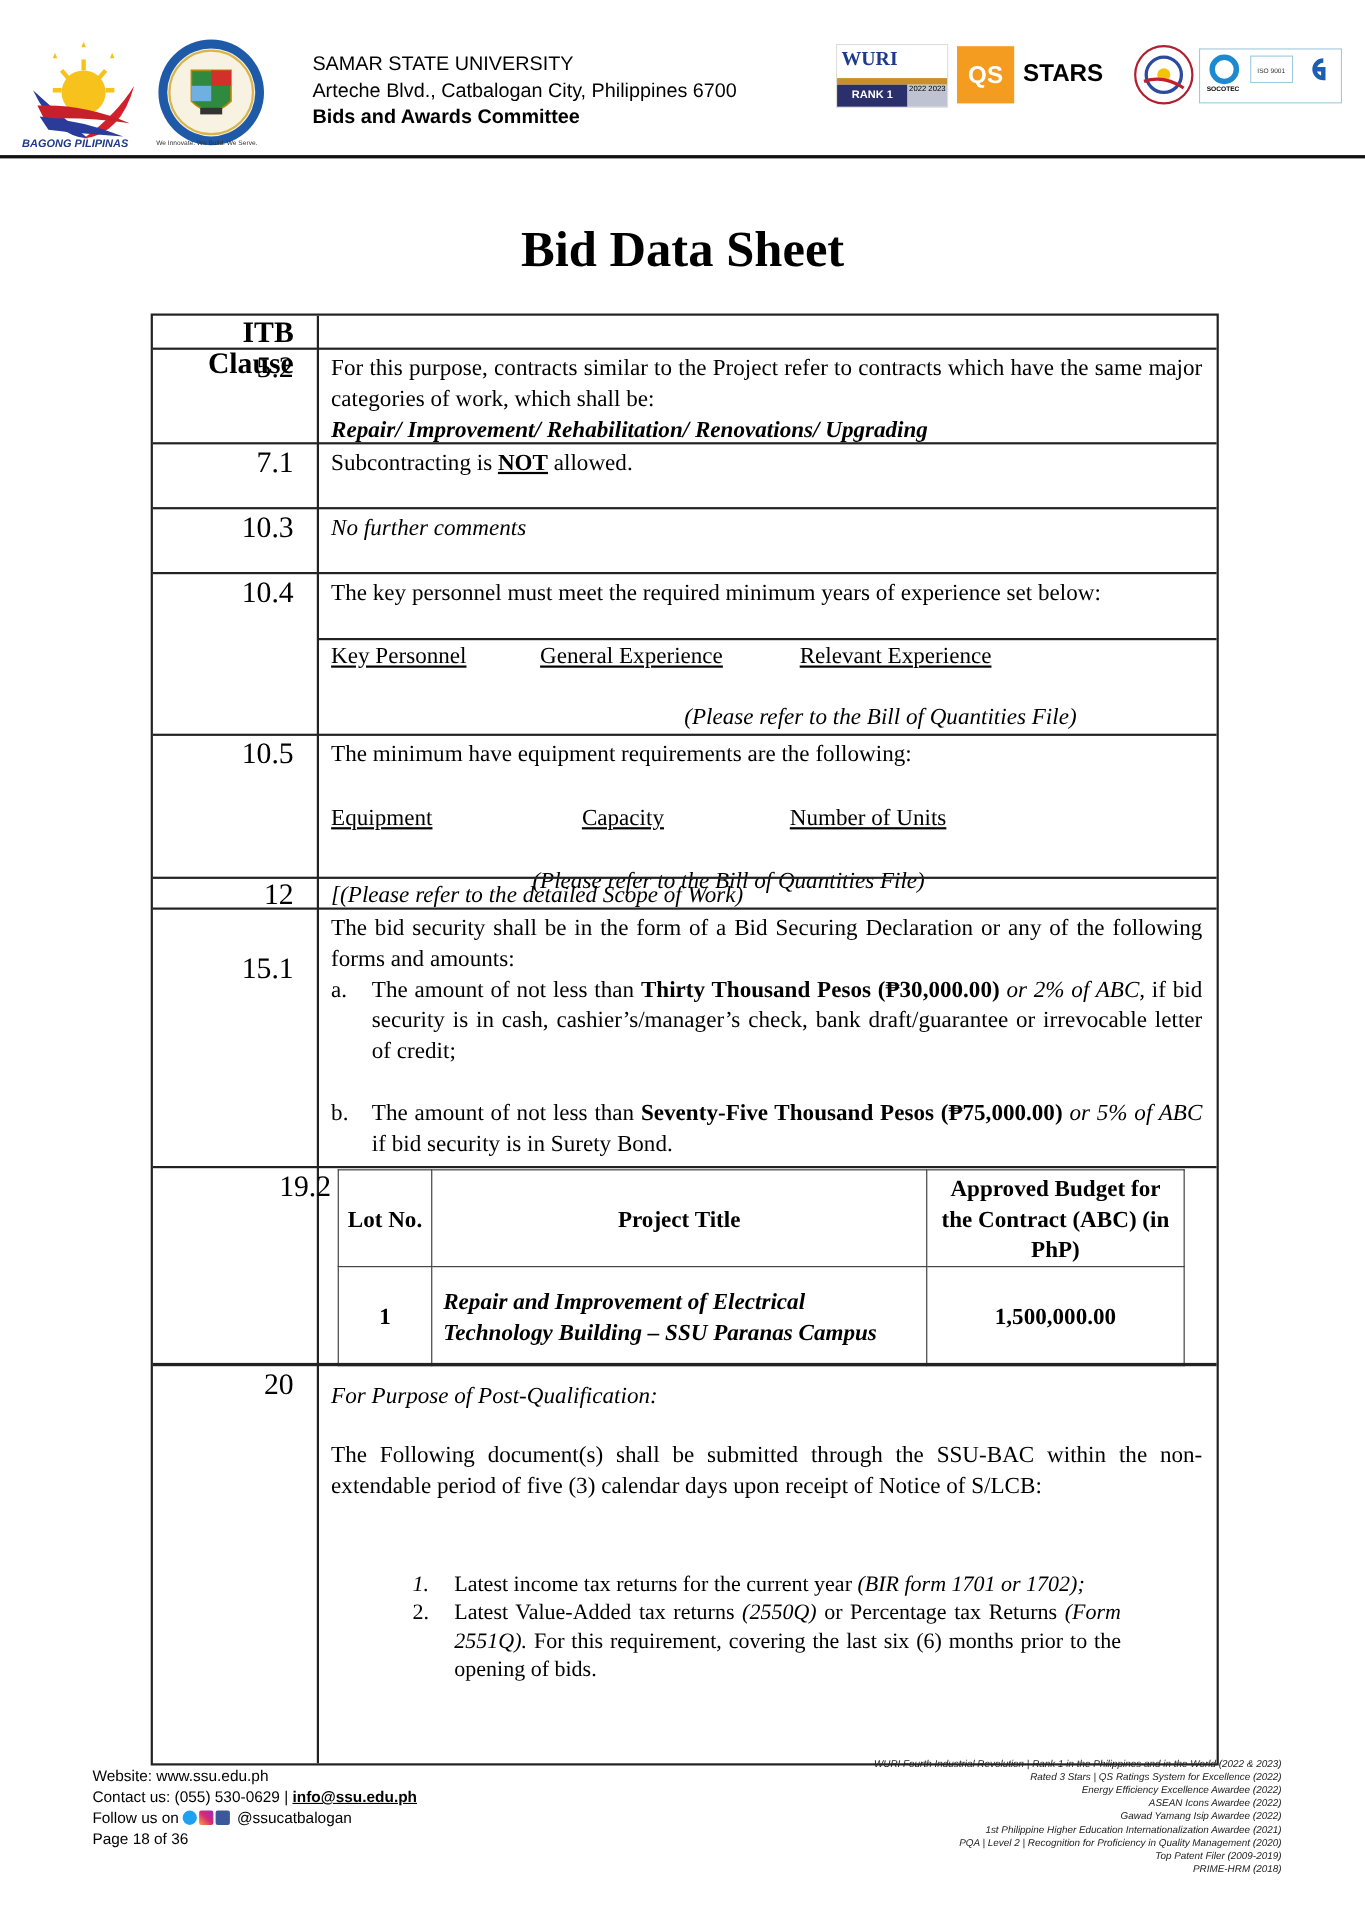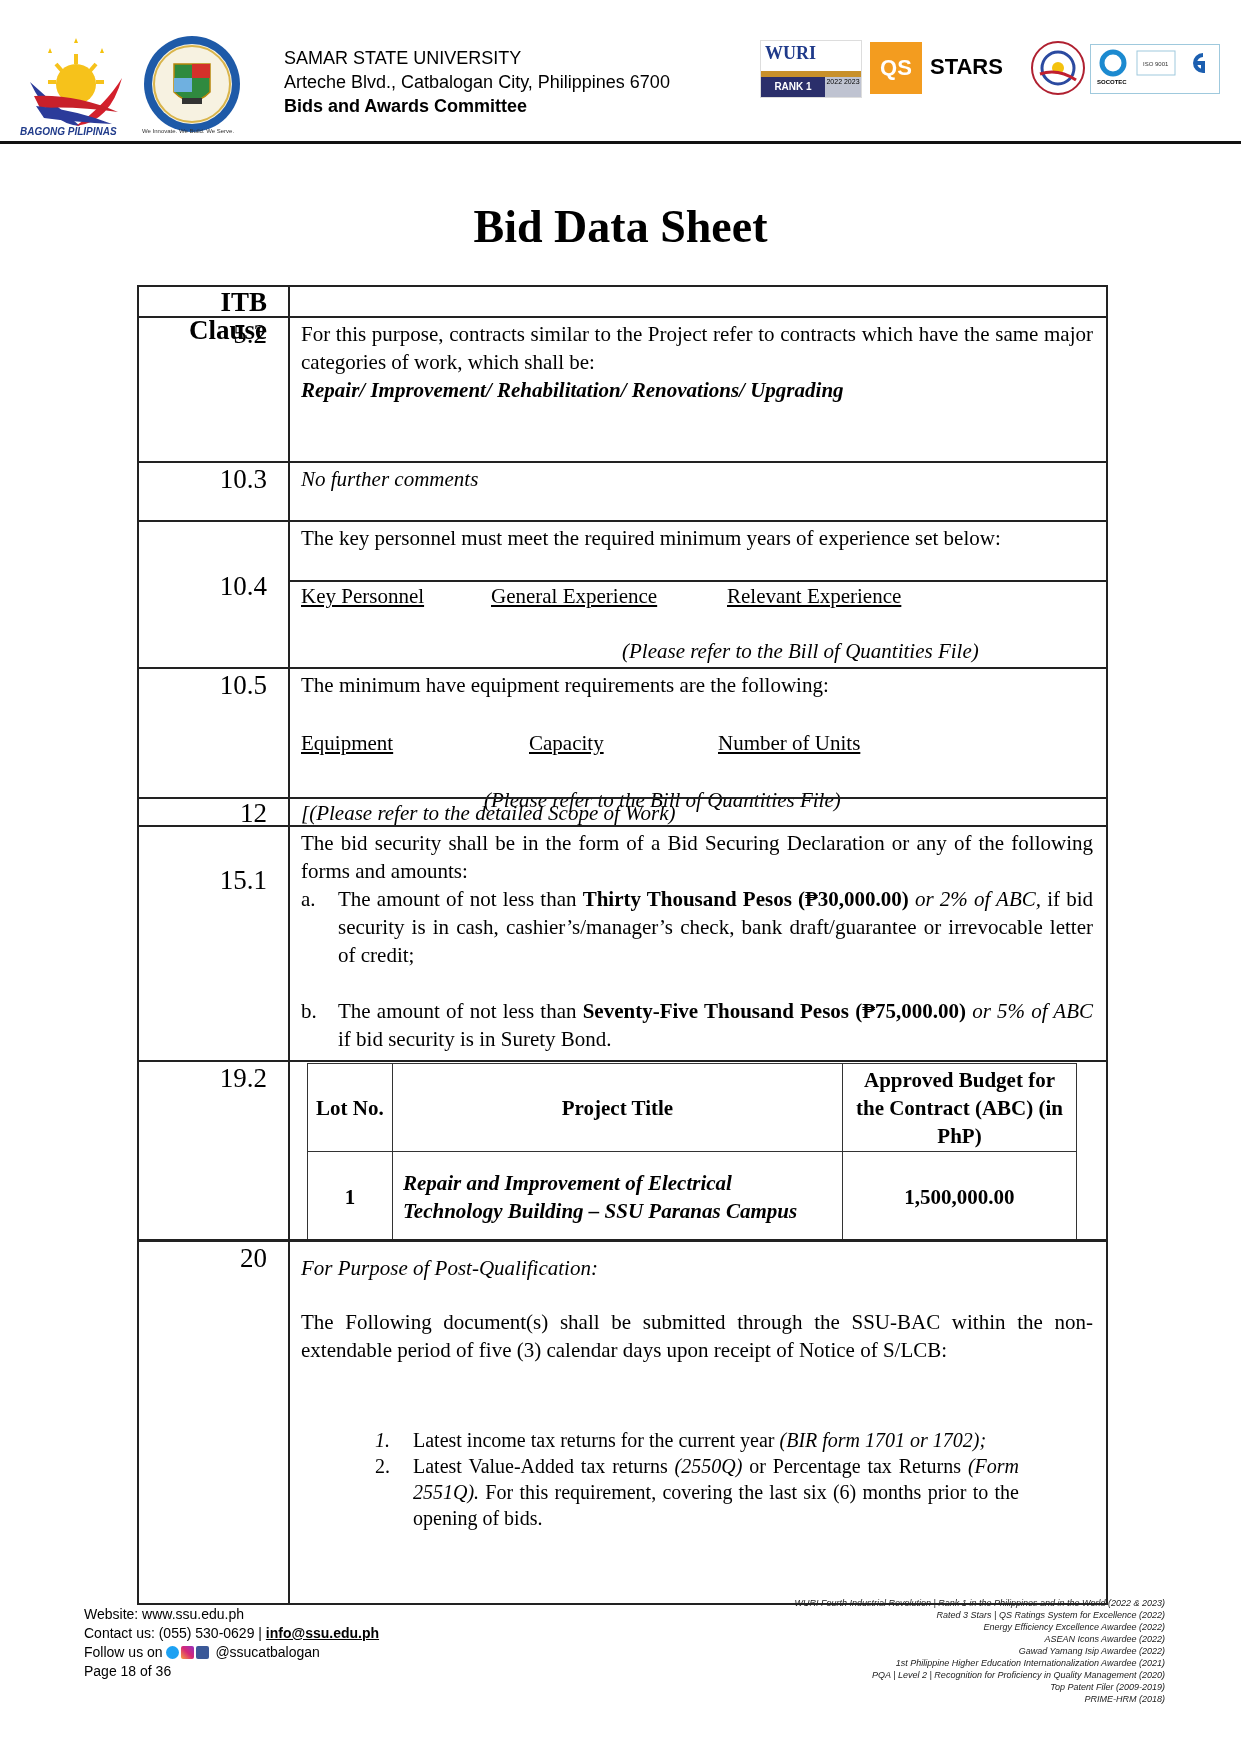--- a/index.html
+++ b/index.html
@@ -133,28 +133,34 @@
   </div>
 
   <div class="row" style="top:29px; height:86px;">
     <div class="clause" style="top:2px;">5.2</div>
     <div class="cell" style="top:2px;">
       <div>For this purpose, contracts similar to the Project refer to contracts which have the same major categories of work, which shall be:</div>
       <div class="bi">Repair/ Improvement/ Rehabilitation/ Renovations/ Upgrading</div>
     </div>
   </div>
 
+  <div class="row" style="top:115px; height:59px;">
+    <div class="clause" style="top:2px;">7.1</div>
+    <div class="cell" style="top:2px;">
+      <span>Subcontracting is </span><span class="b u">NOT</span><span> allowed.</span>
+    </div>
+  </div>
 
   <div class="row" style="top:174px; height:59px;">
     <div class="clause" style="top:2px;">10.3</div>
     <div class="cell i" style="top:2px;">No further comments</div>
   </div>
 
   <div class="row" style="top:233px; height:147px;">
-    <div class="clause" style="top:2px;margin-top:48px;">10.4</div>
+    <div class="clause" style="top:2px;">10.4</div>
     <div class="cell" style="top:2px;">The key personnel must meet the required minimum years of experience set below:</div>
     <div class="sub-rule" style="top:58px;"></div>
 
     <div class="cell" style="top:60px; left:162px; text-align:left;">
       <span class="u" style="position:absolute; left:0;">Key Personnel</span>
       <span class="u" style="position:absolute; left:190px;">General Experience</span>
       <span class="u" style="position:absolute; left:426px;">Relevant Experience</span>
     </div>
     <div class="cell i" style="top:115px; left:162px; text-align:left; padding-left:321px; width:471px;">(Please refer to the Bill of Quantities File)</div>
   </div>
@@ -185,21 +191,21 @@
       </div>
       <div style="height:28px;"></div>
       <div style="position:relative; padding-left:37px;">
         <span style="position:absolute; left:0;">b.</span>
         <span>The amount of not less than </span><span class="b">Seventy-Five Thousand Pesos (₱75,000.00)</span><span class="i"> or 5% of ABC</span><span> if bid security is in Surety Bond.</span>
       </div>
     </div>
   </div>
 
   <div class="row" style="top:773px; height:179px;">
-    <div class="clause" style="top:2px;">19.2</div>
+    <div class="clause" style="top:2px;padding-left:34px;">19.2</div>
     <table class="inner" style="top:1px;">
       <tbody>
           <tr style="height:88px;">
         <td class="hd" style="width:84px;">Lot No.</td>
         <td class="hd" style="width:460px;">Project Title</td>
         <td class="hd" style="width:222px; padding:0 8px;">Approved Budget for the Contract (ABC) (in PhP)</td>
       </tr>
       <tr style="height:90px;">
         <td class="hd">1</td>
         <td class="bi" style="text-align:left; padding:0 10px;">Repair and Improvement of Electrical Technology Building – SSU Paranas Campus</td>

